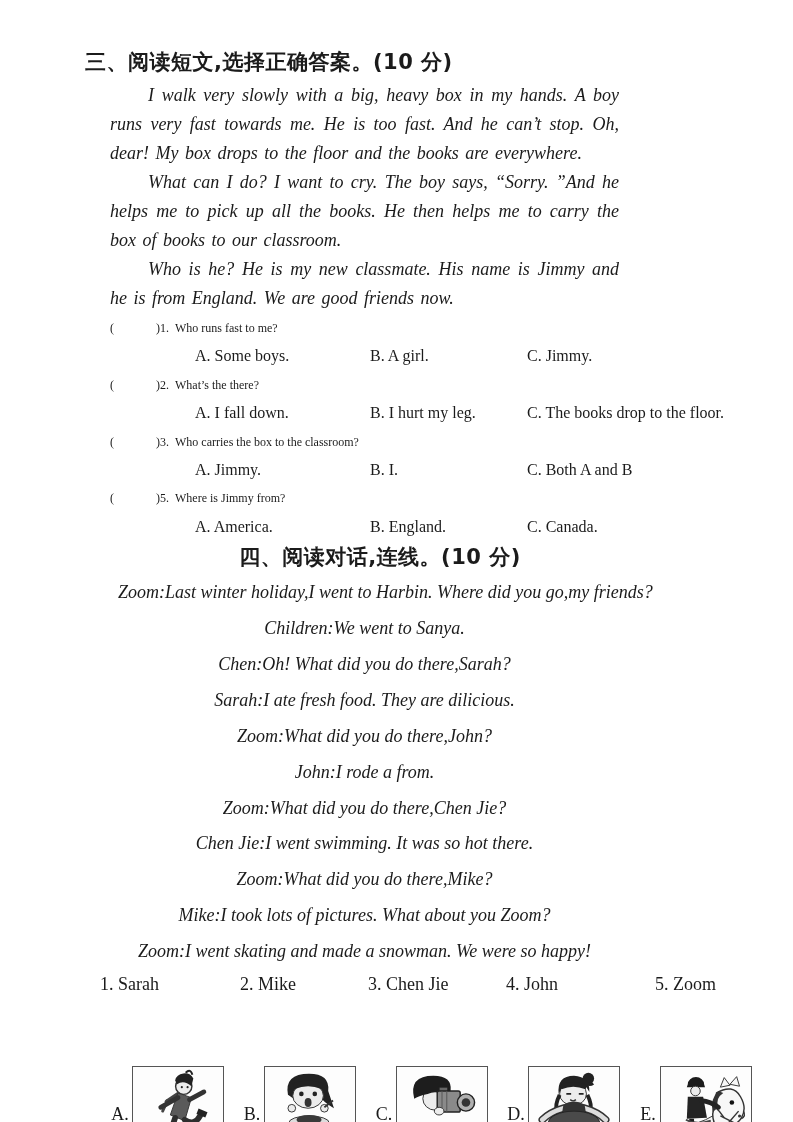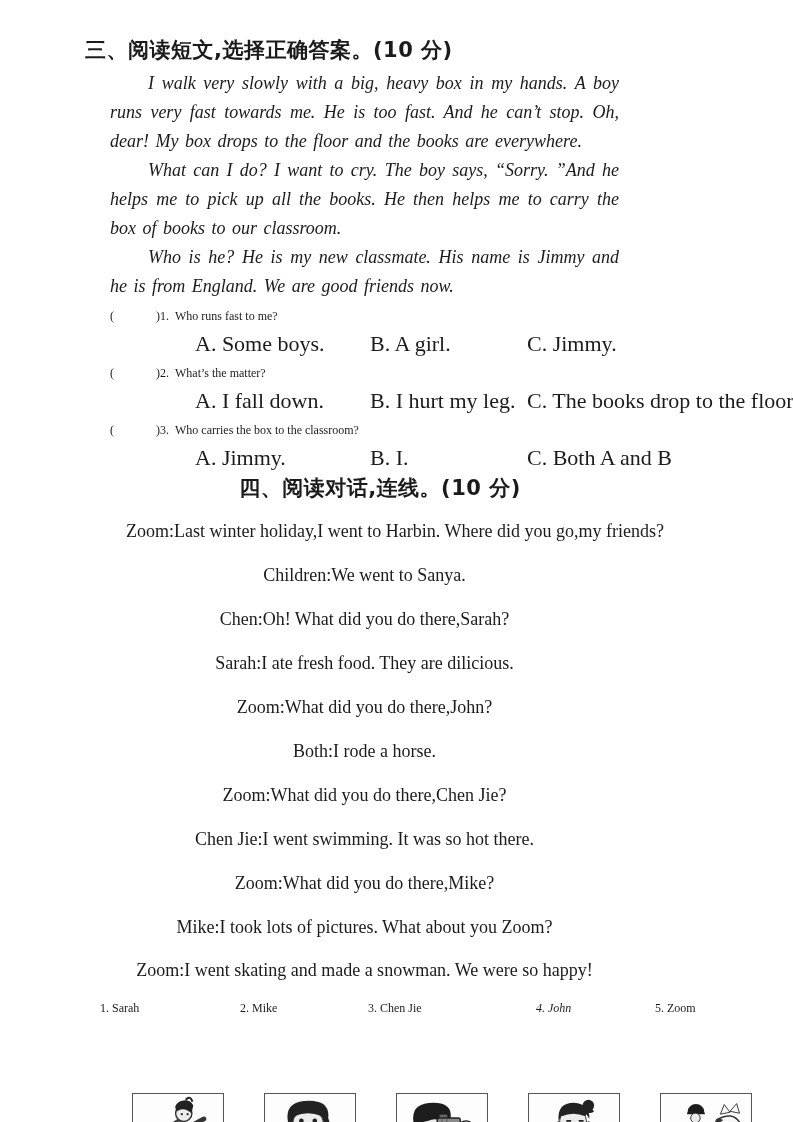--- a/index.html
+++ b/index.html
@@ -1,50 +1,50 @@
 <!DOCTYPE html>
 <html><head>
 <meta charset="utf-8">
 <style>
   html,body { margin:0; padding:0; }
   body {
     width:793px; height:1122px; background:#ffffff; overflow:hidden;
     font-family:"Liberation Serif","DejaVu Serif",serif; color:#1b1b1b;
   }
-  .page { position:relative; width:675px; height:1122px; box-sizing:border-box; padding-top:36px; }
+  .page { position:relative; width:675px; height:1122px; box-sizing:border-box; padding-top:48px; }
 
   .heading {
     font-family:"DejaVu Sans","Liberation Sans",sans-serif;
     font-weight:bold; font-size:21px; line-height:28px;
     margin:0 0 5px 85px; letter-spacing:0.5px;
   }
   .body-col { margin-left:110px; margin-right:56px; }
 
   .passage p {
     margin:0; font-size:18px; line-height:29px;
     text-align:justify; text-indent:38px; word-spacing:2px;font-style:italic;
   }
 
   .questions { margin-top:1px; }
   .q-line { font-size:12px; line-height:28.4px; height:28.4px; white-space:nowrap; }
   .pgap { display:inline-block; width:42px; }
   .qnum { margin-right:6px; }
-  .opts { position:relative; height:28.4px; font-size:22px; line-height:28.4px; }
+  .opts { position:relative; height:28.4px; font-size:16px; line-height:28.4px; }
   .opts span { position:absolute; top:0; white-space:nowrap; }
   .optA { left:85px; }
   .optB { left:260px; }
   .optC { left:417px; }
 
   .sec4 { margin-top:2px;text-align:center; }
-  .dialog p { margin:16px; font-size:18px; line-height:27.9px; white-space:nowrap; }
-
-  .names { position:relative; height:28px; margin-left:100px; margin-top:1px; font-size:12px; }
+  .dialog p { margin:8px; font-size:18px; line-height:27.9px; white-space:nowrap;font-style:italic; }
+
+  .names { position:relative; height:28px; margin-left:100px; margin-top:1px; font-size:18px; }
   .names span { position:absolute; top:0; white-space:nowrap; }
   .name1 { left:0px; } .name2 { left:140px; } .name3 { left:268px; }
-  .name4 { left:436px;font-style:italic; } .name5 { left:555px; }
+  .name4 { left:406px; } .name5 { left:555px; }
 
   .pics { position:relative; height:102px; margin-top:64px; }
   .pic { position:absolute; top:0; display:flex; align-items:center; }
   .picA { left:108px; } .picB { left:240px; } .picC { left:372px; }
   .picD { left:504px; } .picE { left:636px; }
   .pic .plabel { font-size:18px; width:24px; }
   .pic .box {
     width:92px; height:96px; border:1.6px solid #555; background:#fdfdfd;
     display:flex; align-items:center; justify-content:center; box-sizing:border-box;
   }
@@ -68,51 +68,59 @@
     <div class="q">
       <div class="q-line"><span>(</span><span class="pgap"></span><span>)</span><span class="qnum">1.</span><span>Who runs fast to me?</span></div>
       <div class="opts">
         <span class="optA">A. Some boys.</span>
         <span class="optB">B. A girl.</span>
         <span class="optC">C. Jimmy.</span>
       </div>
     </div>
 
     <div class="q">
-      <div class="q-line"><span>(</span><span class="pgap"></span><span>)</span><span class="qnum">2.</span><span>What’s the matter?</span></div>
+      <div class="q-line"><span>(</span><span class="pgap"></span><span>)</span><span class="qnum">2.</span><span>What’s the there?</span></div>
       <div class="opts">
         <span class="optA">A. I fall down.</span>
         <span class="optB">B. I hurt my leg.</span>
         <span class="optC">C. The books drop to the floor.</span>
       </div>
     </div>
 
     <div class="q">
       <div class="q-line"><span>(</span><span class="pgap"></span><span>)</span><span class="qnum">3.</span><span>Who carries the box to the classroom?</span></div>
       <div class="opts">
         <span class="optA">A. Jimmy.</span>
         <span class="optB">B. I.</span>
         <span class="optC">C. Both A and B</span>
       </div>
     </div>
 
 
+    <div class="q">
+      <div class="q-line"><span>(</span><span class="pgap"></span><span>)</span><span class="qnum">5.</span><span>Where is Jimmy from?</span></div>
+      <div class="opts">
+        <span class="optA">A. America.</span>
+        <span class="optB">B. England.</span>
+        <span class="optC">C. Canada.</span>
+      </div>
+    </div>
 
   </div>
 
   <div class="sec4">
     <h2 class="heading">四、阅读对话,连线。(10 分)</h2>
 
     <div class="body-col dialog">
       <p>Zoom:Last winter holiday,I went to Harbin. Where did you go,my friends?</p>
       <p>Children:We went to Sanya.</p>
       <p>Chen:Oh!  What did you do there,Sarah?</p>
       <p>Sarah:I ate fresh food. They are dilicious.</p>
       <p>Zoom:What did you do there,John?</p>
-      <p>Both:I rode a horse.</p>
+      <p>John:I rode a from.</p>
       <p>Zoom:What did you do there,Chen Jie?</p>
       <p>Chen Jie:I went swimming. It was so hot there.</p>
       <p>Zoom:What did you do there,Mike?</p>
       <p>Mike:I took lots of pictures. What about you Zoom?</p>
       <p>Zoom:I went skating and made a snowman. We were so happy!</p>
     </div>
 
     <div class="names">
       <span class="name1">1. Sarah</span>
       <span class="name2">2. Mike</span>

